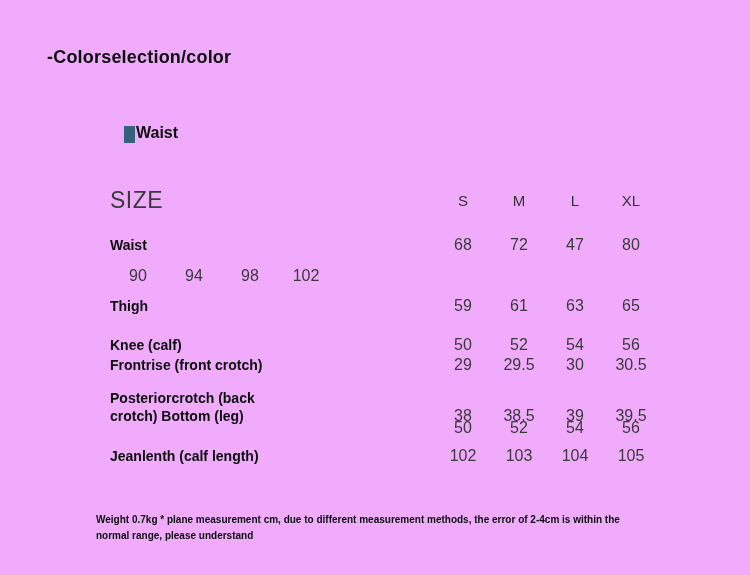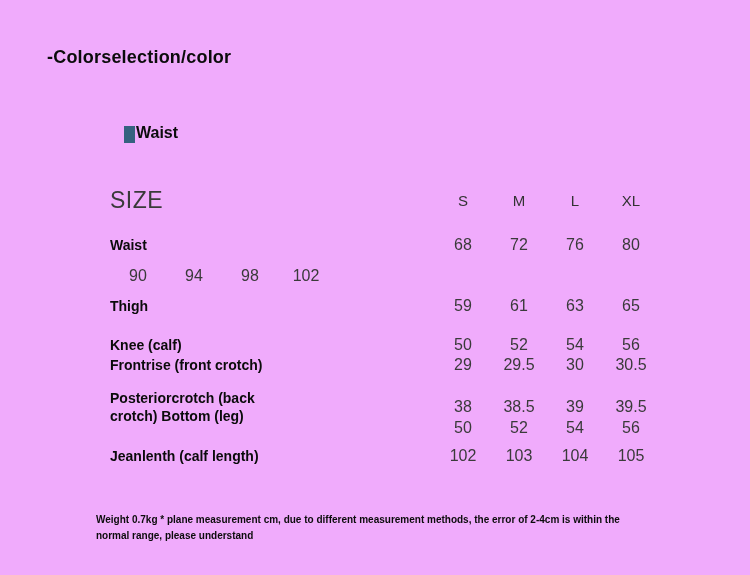--- a/index.html
+++ b/index.html
@@ -42,21 +42,21 @@
     font-size: 16px;
     font-weight: 700;
     color: #0c0c0c;
     margin-left: 1px;
   }
   .row {
     position: absolute;
     left: 110px;
     width: 549px;
     display: flex;
-    align-items: center;
+    align-items: flex-end;
   }
   .row .label {
     width: 325px;
     flex: none;
     font-size: 14px;
     font-weight: 700;
     color: #0b0b0b;
     line-height: 18px;
   }
   .row .label.small {
@@ -123,21 +123,21 @@
       <div class="cell col-header">S</div>
       <div class="cell col-header">M</div>
       <div class="cell col-header">L</div>
       <div class="cell col-header">XL</div>
     </div>
 
     <div class="row r-waist">
       <div class="label">Waist</div>
       <div class="cell">68</div>
       <div class="cell">72</div>
-      <div class="cell">76</div>
+      <div class="cell">47</div>
       <div class="cell">80</div>
     </div>
 
     <div class="row r-buttocks">
       <div class="cell">90</div>
       <div class="cell">94</div>
       <div class="cell">98</div>
       <div class="cell">102</div>
     </div>
 

